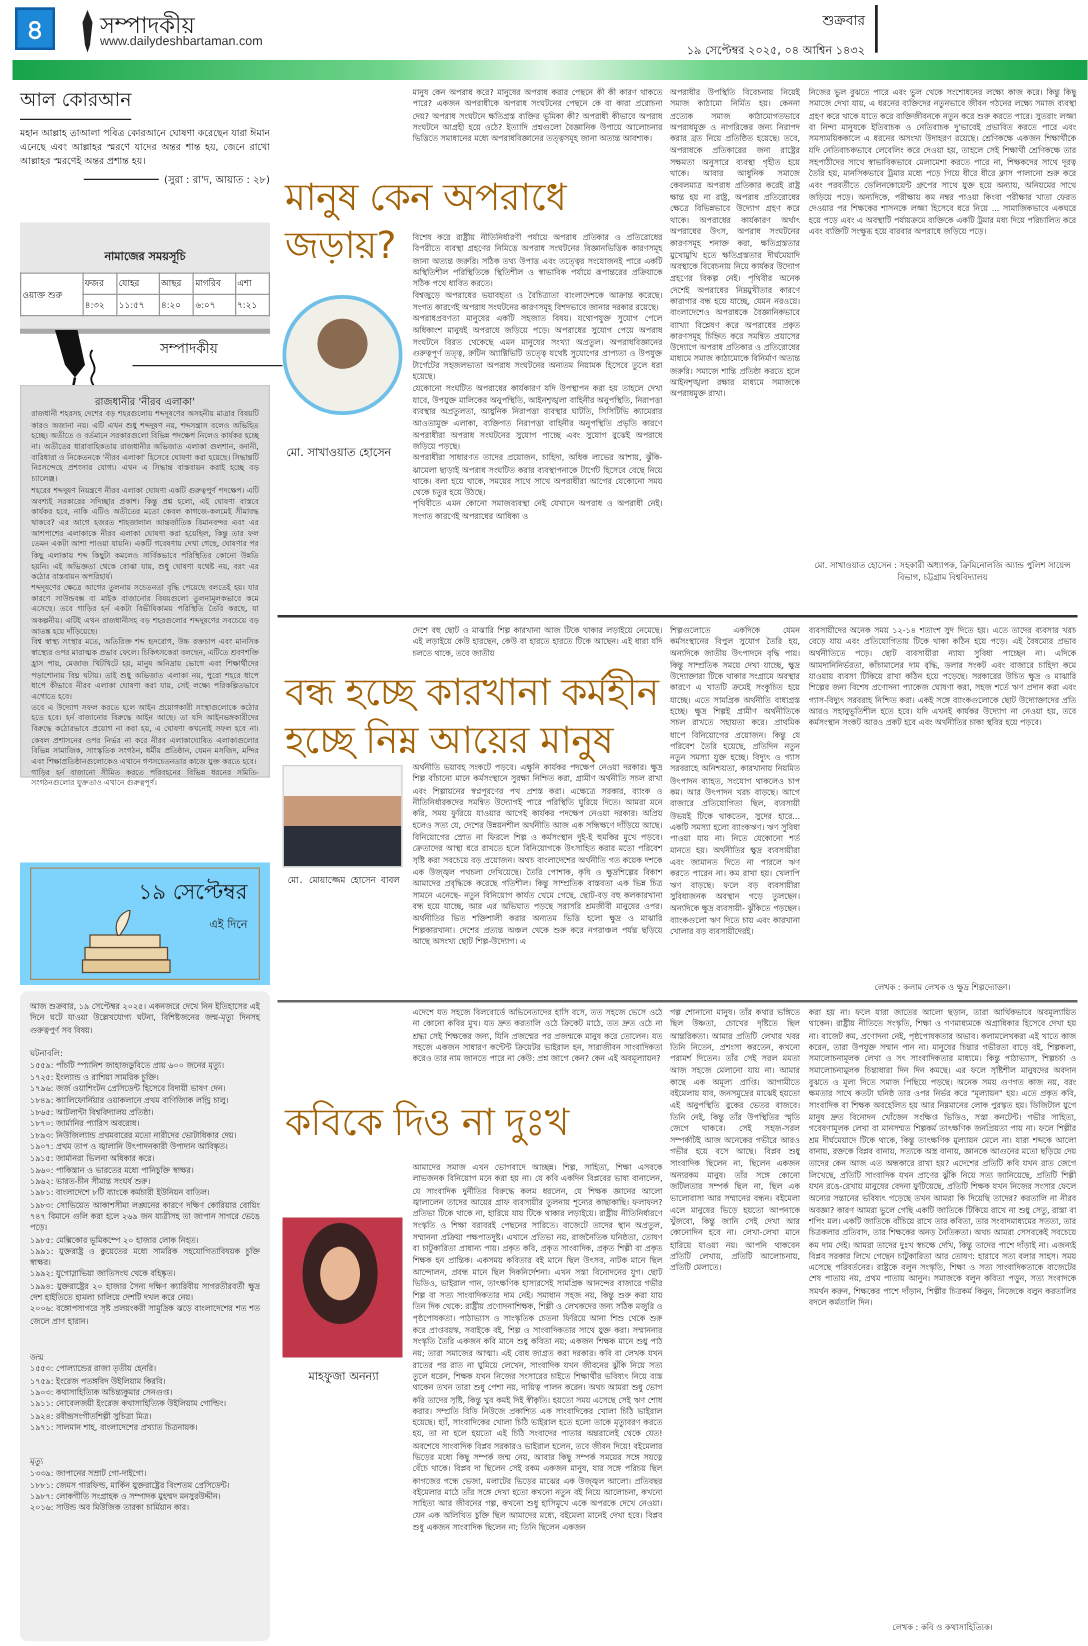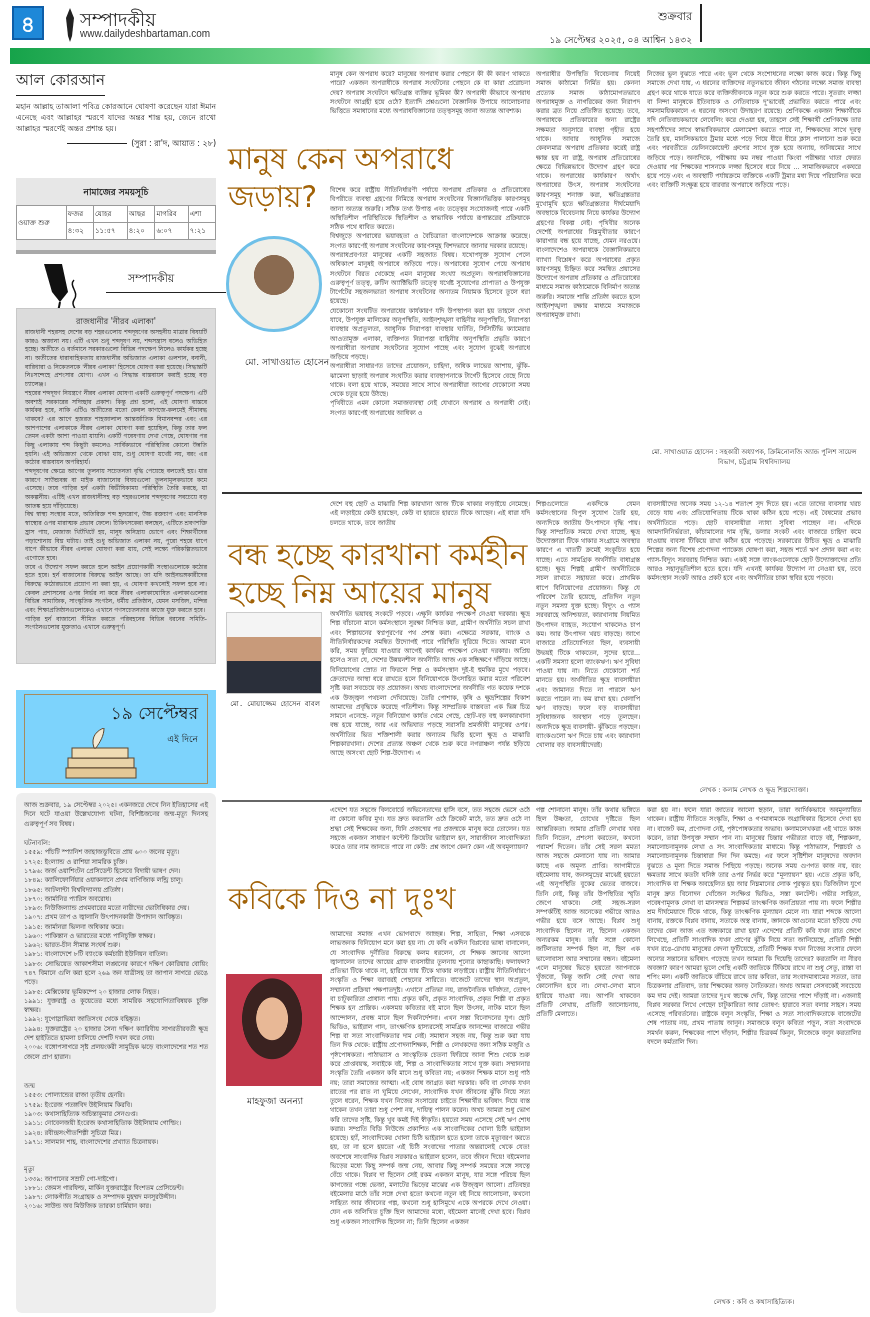--- a/index.html
+++ b/index.html
@@ -20,31 +20,31 @@
   .logo .brand .dot { display: inline-block; width: 14px; height: 14px; border-radius: 50%; background: #c1272d; vertical-align: middle; margin: 0 2px; }
   .logo .tag { position: absolute; right: 2px; top: 34px; font: 5px "DejaVu Sans", sans-serif; color: #333; border-top: 1px solid #333; padding-top: 1px; width: 100px; text-align: right; }
   .green-bar { position: absolute; left: 10px; top: 48px; width: 860px; height: 16px; background: linear-gradient(90deg, #16a34a 0%, #6fd58a 35%, #e6f7ea 50%, #6fd58a 65%, #16a34a 100%); }
 
   .col-left { position: absolute; left: 16px; top: 68px; width: 200px; }
   .quran-title { font: 15px "DejaVu Sans", sans-serif; border-bottom: 1px solid #222; display: inline-block; padding-bottom: 2px; }
   .quran-body { font: 7.5px/1.45 "DejaVu Sans", sans-serif; margin-top: 6px; text-align: justify; }
   .quran-ref { font: 8px "DejaVu Sans", sans-serif; text-align: right; margin-top: 2px; }
   .quran-ref .rule { display: inline-block; width: 60px; height: 1px; background: #222; vertical-align: middle; margin-right: 4px; }
 
-  .namaz { position: absolute; left: 16px; top: 178px; width: 200px; background: #e7e7e7; padding: 7px 0 10px; border-bottom: 4px solid #a9a9a9; }
+  .namaz { position: absolute; left: 16px; top: 178px; width: 200px; background: #e7e7e7; padding: 20px 0 10px; border-bottom: 4px solid #a9a9a9; }
   .namaz-title { text-align: center; font: bold 9px "DejaVu Sans", sans-serif; margin-bottom: 5px; }
   .namaz table { width: 100%; border-collapse: collapse; background: #fff; font: 7px "DejaVu Sans", sans-serif; }
   .namaz td { border: 1px solid #999; text-align: left; padding: 2px 1px; }
 
   .editorial-head { position: absolute; left: 16px; top: 262px; width: 200px; height: 58px; }
   .quill { position: absolute; left: 24px; top: 0; width: 50px; height: 52px; }
   .editorial-label { position: absolute; left: 112px; top: 8px; font: 11px "DejaVu Sans", sans-serif; }
   .editorial-rule { position: absolute; left: 90px; top: 30px; width: 120px; height: 1px; background: #222; }
 
-  .editorial { position: absolute; left: 16px; top: 308px; width: 200px; height: 356px; background: #dcdcdc; padding: 6px 8px; border: 1px solid #c8c8c8; }
+  .editorial { position: absolute; left: 16px; top: 308px; width: 200px; height: 314px; background: #dcdcdc; padding: 6px 8px; border: 1px solid #c8c8c8; }
   .ed-kicker { text-align: center; font: 8px "DejaVu Sans", sans-serif; }
   .ed-headline { text-align: center; font: 19px/1.25 "DejaVu Sans", sans-serif; margin: 2px 0 4px; letter-spacing: -0.5px; }
   .ed-body { font: 6px/1.45 "DejaVu Sans", sans-serif; text-align: justify; color: #333; }
 
   .sept-banner { position: absolute; left: 16px; top: 690px; width: 200px; height: 98px; background: #7dd3fc; }
   .sept-inner { position: absolute; left: 8px; top: 4px; right: 8px; bottom: 4px; border: 1px solid #a88b5c; }
   .sept-title { position: absolute; right: 18px; top: 10px; font: 17px "DejaVu Sans", sans-serif; color: #222; }
   .sept-sub { position: absolute; right: 18px; top: 42px; font: 9px "DejaVu Sans", sans-serif; }
   .books { position: absolute; left: 48px; top: 38px; width: 76px; height: 52px; }
 
@@ -181,21 +181,21 @@
     <p class="otd-item">১৩৩৯: জাপানের সম্রাট গো-দাইগো।</p>
     <p class="otd-item">১৮৮১: জেমস গারফিল্ড, মার্কিন যুক্তরাষ্ট্রের বিংশতম প্রেসিডেন্ট।</p>
     <p class="otd-item">১৯৮৭: লোকগীতি সংগ্রাহক ও সম্পাদক মুহম্মদ মনসুরউদ্দীন।</p>
     <p class="otd-item">২০১৬: সাউন্ড অব মিউজিক তারকা চার্মিয়ান কার।</p>
   </div>
 </div>
 
 <div class="col-mid" style="top:70px;height:66px;overflow:hidden">মানুষ কেন অপরাধ করে? মানুষের অপরাধ করার পেছনে কী কী কারণ থাকতে পারে? একজন অপরাধীকে অপরাধ সংঘটনের পেছনে কে বা কারা প্ররোচনা দেয়? অপরাধ সংঘটনে ক্ষতিগ্রস্ত ব্যক্তির ভূমিকা কী? অপরাধী কীভাবে অপরাধ সংঘটনে আগ্রহী হয়ে ওঠে? ইত্যাদি প্রশ্নগুলো বৈজ্ঞানিক উপায়ে আলোচনার ভিত্তিতে সমাধানের মধ্যে অপরাধবিজ্ঞানের তত্ত্বসমূহ জানা অত্যন্ত আবশ্যক।</div>
 <div class="article-headline" style="left:228px;top:140px;width:300px;">মানুষ কেন অপরাধে জড়ায়?</div>
 <div class="photo" style="left:226px;top:236px;width:96px;height:96px;border-radius:50%;background:radial-gradient(circle at 50% 40%, #8a6a50 0 28%, #f0efe8 29% 100%);border:3px solid #6fc0e8;"></div>
-<div class="caption" style="left:232px;top:355px;width:110px;">মো. সাখাওয়াত হোসেন</div>
+<div class="caption" style="left:216px;top:355px;width:110px;">মো. সাখাওয়াত হোসেন</div>
 <div class="col-mid" style="top:186px;height:302px;overflow:hidden">
   <p>বিশেষ করে রাষ্ট্রীয় নীতিনির্ধারণী পর্যায়ে অপরাধ প্রতিকার ও প্রতিরোধের বিপরীতে ব্যবস্থা গ্রহণের নিমিত্তে অপরাধ সংঘটনের বিজ্ঞানভিত্তিক কারণসমূহ জানা অত্যন্ত জরুরি। সঠিক তথ্য উপাত্ত এবং তত্ত্বের সংযোজনই পারে একটি অস্থিতিশীল পরিস্থিতিকে স্থিতিশীল ও স্বাভাবিক পর্যায়ে রূপান্তরের প্রক্রিয়াকে সঠিক পথে ধাবিত করতে।</p>
   <p>বিশ্বজুড়ে অপরাধের ভয়াবহতা ও বৈচিত্র্যতা বাংলাদেশকে আক্রান্ত করেছে। সংগত কারণেই অপরাধ সংঘটনের কারণসমূহ বিশদভাবে জানার দরকার রয়েছে।</p>
   <p>অপরাধপ্রবণতা মানুষের একটি সহজাত বিষয়। যথোপযুক্ত সুযোগ পেলে অধিকাংশ মানুষই অপরাধে জড়িয়ে পড়ে। অপরাধের সুযোগ পেয়ে অপরাধ সংঘটনে বিরত থেকেছে এমন মানুষের সংখ্যা অপ্রতুল। অপরাধবিজ্ঞানের গুরুত্বপূর্ণ তত্ত্ব, রুটিন অ্যাক্টিভিটি তত্ত্বে যথেষ্ট সুযোগের প্রাপ্যতা ও উপযুক্ত টার্গেটের সহজলভ্যতা অপরাধ সংঘটনের অন্যতম নিয়ামক হিসেবে তুলে ধরা হয়েছে।</p>
   <p>যেকোনো সংঘটিত অপরাধের কার্যকারণ যদি উপস্থাপন করা হয় তাহলে দেখা যাবে, উপযুক্ত মালিকের অনুপস্থিতি, আইনশৃঙ্খলা বাহিনীর অনুপস্থিতি, নিরাপত্তা ব্যবস্থার অপ্রতুলতা, আধুনিক নিরাপত্তা ব্যবস্থার ঘাটতি, সিসিটিভি ক্যামেরার আওতামুক্ত এলাকা, ব্যক্তিগত নিরাপত্তা বাহিনীর অনুপস্থিতি প্রভৃতি কারণে অপরাধীরা অপরাধ সংঘটনের সুযোগ পাচ্ছে এবং সুযোগ বুঝেই অপরাধে জড়িয়ে পড়ছে।</p>
   <p>অপরাধীরা সাধারণত তাদের প্রয়োজন, চাহিদা, অধিক লাভের আশায়, ঝুঁকি-ঝামেলা ছাড়াই অপরাধ সংঘটিত করার ব্যবস্থাপনাকে টার্গেট হিসেবে বেছে নিয়ে থাকে। বলা হয়ে থাকে, সময়ের সাথে সাথে অপরাধীরা আগের যেকোনো সময় থেকে চতুর হয়ে উঠছে।</p>
   <p>পৃথিবীতে এমন কোনো সমাজব্যবস্থা নেই যেখানে অপরাধ ও অপরাধী নেই। সংগত কারণেই অপরাধের আধিক্য ও</p>
 </div>
 <div class="col-right1" style="top:70px;height:420px;">অপরাধীর উপস্থিতি বিবেচনায় নিয়েই সমাজ কাঠামো নির্মিত হয়। কেননা প্রত্যেক সমাজ কাঠামোগতভাবে অপরাধমুক্ত ও নাগরিকের জন্য নিরাপদ করার ব্রত নিয়ে প্রতিষ্ঠিত হয়েছে। তবে, অপরাধকে প্রতিকারের জন্য রাষ্ট্রের সক্ষমতা অনুসারে ব্যবস্থা গৃহীত হয়ে থাকে। আবার আধুনিক সমাজে কেবলমাত্র অপরাধ প্রতিকার করেই রাষ্ট্র ক্ষান্ত হয় না রাষ্ট্র, অপরাধ প্রতিরোধের ক্ষেত্রে বিভিন্নভাবে উদ্যোগ গ্রহণ করে থাকে। অপরাধের কার্যকারণ অর্থাৎ অপরাধের উৎস, অপরাধ সংঘটনের কারণসমূহ শনাক্ত করা, ক্ষতিগ্রস্ততার মুখোমুখি হতে ক্ষতিগ্রস্ততার দীর্ঘমেয়াদি অবস্থাকে বিবেচনায় নিয়ে কার্যকর উদ্যোগ গ্রহণের বিকল্প নেই। পৃথিবীর অনেক দেশেই অপরাধের নিম্নমুখীতার কারণে কারাগার বন্ধ হয়ে যাচ্ছে, যেমন নরওয়ে। বাংলাদেশেও অপরাধকে বৈজ্ঞানিকভাবে ব্যাখ্যা বিশ্লেষণ করে অপরাধের প্রকৃত কারণসমূহ চিহ্নিত করে সমন্বিত প্রয়াসের উদ্যোগে অপরাধ প্রতিকার ও প্রতিরোধের মাধ্যমে সমাজ কাঠামোকে বিনির্মাণ অত্যন্ত জরুরি। সমাজে শান্তি প্রতিষ্ঠা করতে হলে আইনশৃঙ্খলা রক্ষার মাধ্যমে সমাজকে অপরাধমুক্ত রাখা।</div>
 <div class="col-right2" style="top:70px;height:370px;overflow:hidden">নিজের ভুল বুঝতে পারে এবং ভুল থেকে সংশোধনের লক্ষ্যে কাজ করে। কিন্তু কিছু সমাজে দেখা যায়, এ ধরনের ব্যক্তিদের নতুনভাবে জীবন গঠনের লক্ষ্যে সমাজ ব্যবস্থা গ্রহণ করে থাকে যাতে করে ব্যক্তিজীবনকে নতুন করে শুরু করতে পারে। সুতরাং লজ্জা বা নিন্দা মানুষকে ইতিবাচক ও নেতিবাচক দু'ভাবেই প্রভাবিত করতে পারে এবং সমসাময়িককালে এ ধরনের অসংখ্য উদাহরণ রয়েছে। শ্রেণিকক্ষে একজন শিক্ষার্থীকে যদি নেতিবাচকভাবে লেবেলিং করে দেওয়া হয়, তাহলে সেই শিক্ষার্থী শ্রেণিকক্ষে তার সহপাঠীদের সাথে স্বাভাবিকভাবে মেলামেশা করতে পারে না, শিক্ষকদের সাথে দূরত্ব তৈরি হয়, মানসিকভাবে ট্রমার মধ্যে পড়ে গিয়ে ধীরে ধীরে ক্লাস পালানো শুরু করে এবং পরবর্তীতে ডেলিনকোয়েন্ট গ্রুপের সাথে যুক্ত হয়ে অন্যায়, অনিয়মের সাথে জড়িয়ে পড়ে। অন্যদিকে, পরীক্ষায় কম নম্বর পাওয়া কিংবা পরীক্ষার খাতা ফেরত দেওয়ার পর শিক্ষকের শাসনকে লজ্জা হিসেবে ধরে নিয়ে ... সামাজিকভাবে একঘরে হয়ে পড়ে এবং এ অবস্থাটি পর্যায়ক্রমে ব্যক্তিকে একটি ট্রমার মধ্য দিয়ে পরিচালিত করে এবং ব্যক্তিটি সংক্ষুব্ধ হয়ে বারবার অপরাধে জড়িয়ে পড়ে।</div>

